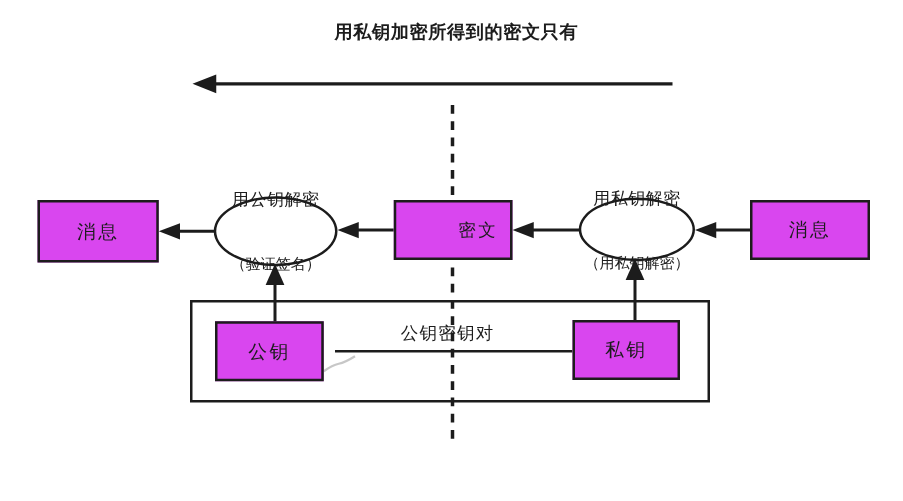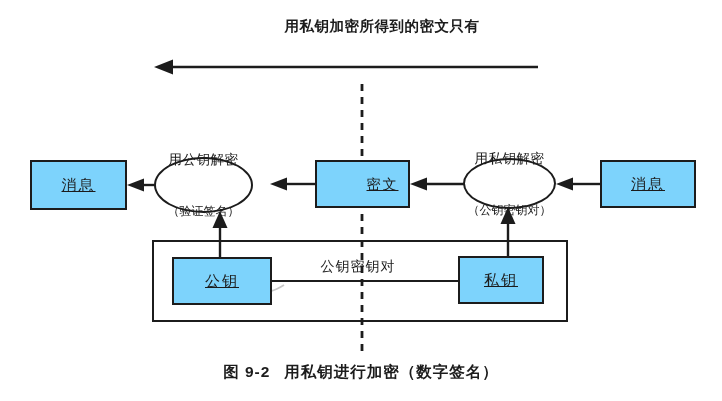--- a/index.html
+++ b/index.html
@@ -27,25 +27,24 @@
     display: flex;
     flex-direction: column;
     align-items: center;
     justify-content: center;
     box-sizing: border-box;
     text-align: center;
     color: #1c1c1c;
   }
   .rect-box {
     border: 2px solid #1c1c1c;
-    background: #7dd3fc;
+    background: #d946ef;
     font-size: 15px;
     letter-spacing: 2px;
     font-weight: 500;
-    text-decoration: underline;
   }
   .ellipse {
     border: 2.5px solid #1c1c1c;
     background: #ffffff;
     border-radius: 50%;
     font-weight: 500;
   }
   .ellipse .l1 { font-size: 13.5px; line-height: 17px; letter-spacing: 0.5px; }
   .ellipse .l2 { font-size: 12px; line-height: 15px; letter-spacing: 0; margin-top: 36px; }
   .cipher .l1 { font-size: 14px; line-height: 17px; letter-spacing: 2px; font-weight: 500; }
@@ -58,21 +57,21 @@
     position: absolute;
     z-index: 2;
     font-size: 14px;
     letter-spacing: 1px;
     font-weight: 500;
     text-align: center;
   }
   .top-note {
     position: absolute;
     z-index: 2;
-    left: 232px;
+    left: 215px;
     top: 17px;
     width: 300px;
     text-align: center;
     font-size: 14.5px;
     line-height: 19px;
     font-weight: 600;
     letter-spacing: 0.5px;
   }
   .caption {
     position: absolute;
@@ -137,47 +136,44 @@
   </svg>
 
   <div class="top-note">
     <div>用私钥加密所得到的密文只有</div>
   </div>
 
   <div class="node rect-box" style="left:30px; top:160px; width:97px; height:50px;">
     <div>消息</div>
   </div>
 
-  <div class="node ellipse" style="left:154px; top:157px; width:99px; height:56px;">
+  <div class="node ellipse" style="left:171px; top:157px; width:99px; height:56px;">
     <div class="l1">用公钥解密</div>
     <div class="l2">（验证签名）</div>
   </div>
 
   <div class="node rect-box cipher" style="left:315px; top:160px; width:95px; height:48px;padding-left:40px;">
     <div class="l1">密文</div>
   </div>
 
   <div class="node ellipse" style="left:463px; top:158px; width:93px; height:51px;">
     <div class="l1">用私钥解密</div>
-    <div class="l2">（公钥密钥对）</div>
+    <div class="l2">（用私钥解密）</div>
   </div>
 
   <div class="node rect-box" style="left:600px; top:160px; width:96px; height:48px;">
     <div>消息</div>
   </div>
 
   <div class="node keypair-outer" style="left:152px; top:240px; width:416px; height:82px;"></div>
 
   <div class="keypair-label" style="left:308px; top:258px; width:100px;">公钥密钥对</div>
 
-  <div class="node rect-box" style="left:172px; top:257px; width:100px; height:48px;">
+  <div class="node rect-box" style="left:172px; top:257px; width:87px; height:48px;">
     <div>公钥</div>
   </div>
 
   <div class="node rect-box" style="left:458px; top:256px; width:86px; height:48px;">
     <div>私钥</div>
   </div>
 
-  <div class="caption">
-    <span class="fig-no">图 9-2</span><span>用私钥进行加密（数字签名）</span>
-  </div>
 
 </div>
 
 </body></html>

